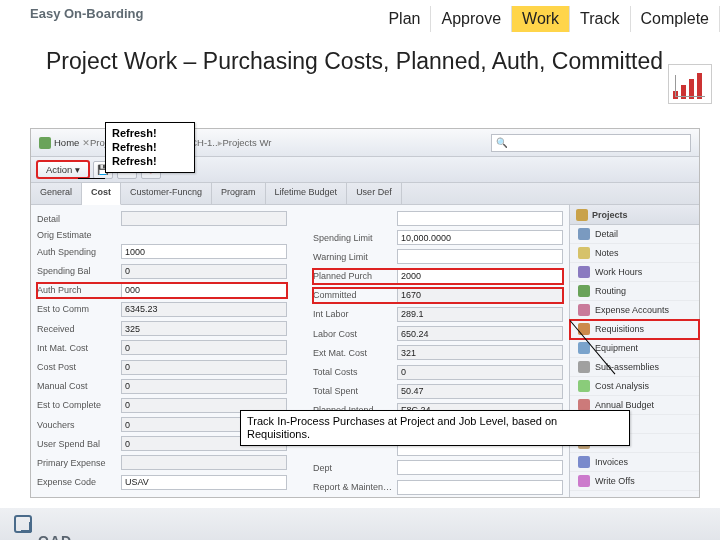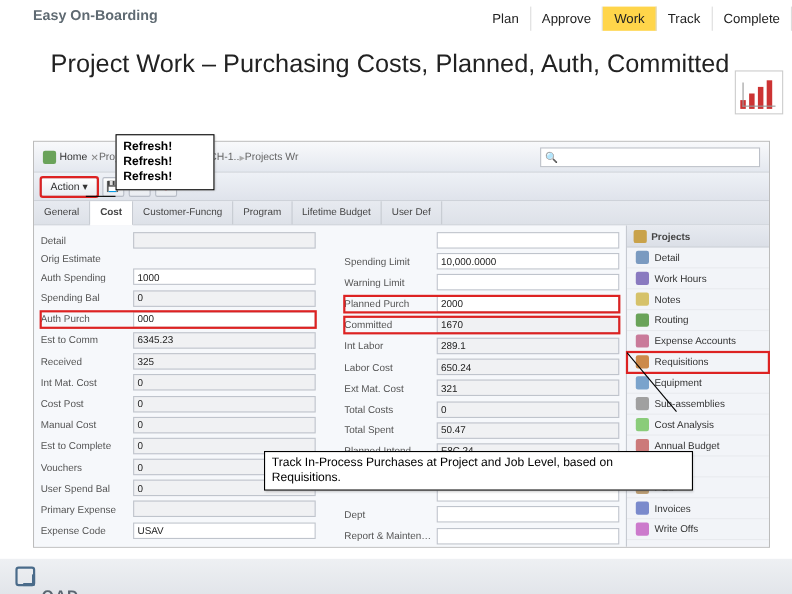--- a/index.html
+++ b/index.html
@@ -10,21 +10,21 @@
     position: relative;
     overflow: hidden;
   }
   .header {
     display: flex; justify-content: space-between; align-items: flex-start;
     padding: 6px 0 0 30px;
   }
   .brand { color: #5f6a72; font-size: 13px; font-weight: bold; }
   .steps { display: flex; }
   .step {
-    font-size: 12px; padding: 4px 10px;
+    font-size: 16px; padding: 4px 10px;
     border-right: 1px solid #ddd; color: #222;
   }
   .step.active { background: #ffd54a; }
   .title {
     font-size: 23px; font-weight: normal; color: #222;
     padding: 16px 10px 4px 30px; line-height: 1.15; margin-left: 16px;
   }
   .chart-icon {
     position: absolute; top: 64px; right: 8px;
     width: 44px; height: 40px;
@@ -334,26 +334,26 @@
       <div class="side-head">
         <span class="mini-icon" style="background:#c9a24a"></span>
         <span>Projects</span>
       </div>
       <div id="side-items">
           <div class="side-item">
             <span class="mini-icon" style="background: rgb(122, 154, 192);"></span>
             <span>Detail</span>
           </div>
           <div class="side-item">
+            <span class="mini-icon" style="background: rgb(214, 194, 106);"></span>
+            <span>Notes</span>
+          </div>
+          <div class="side-item">
             <span class="mini-icon" style="background: rgb(138, 122, 192);"></span>
             <span>Work Hours</span>
-          </div>
-          <div class="side-item">
-            <span class="mini-icon" style="background: rgb(214, 194, 106);"></span>
-            <span>Notes</span>
           </div>
           <div class="side-item">
             <span class="mini-icon" style="background: rgb(106, 163, 90);"></span>
             <span>Routing</span>
           </div>
           <div class="side-item">
             <span class="mini-icon" style="background: rgb(201, 122, 154);"></span>
             <span>Expense Accounts</span>
           </div>
           <div class="side-item hl-red">

